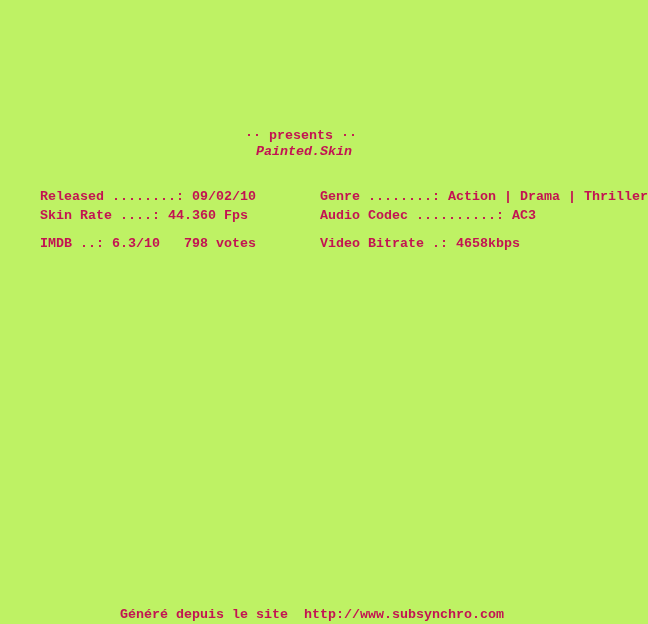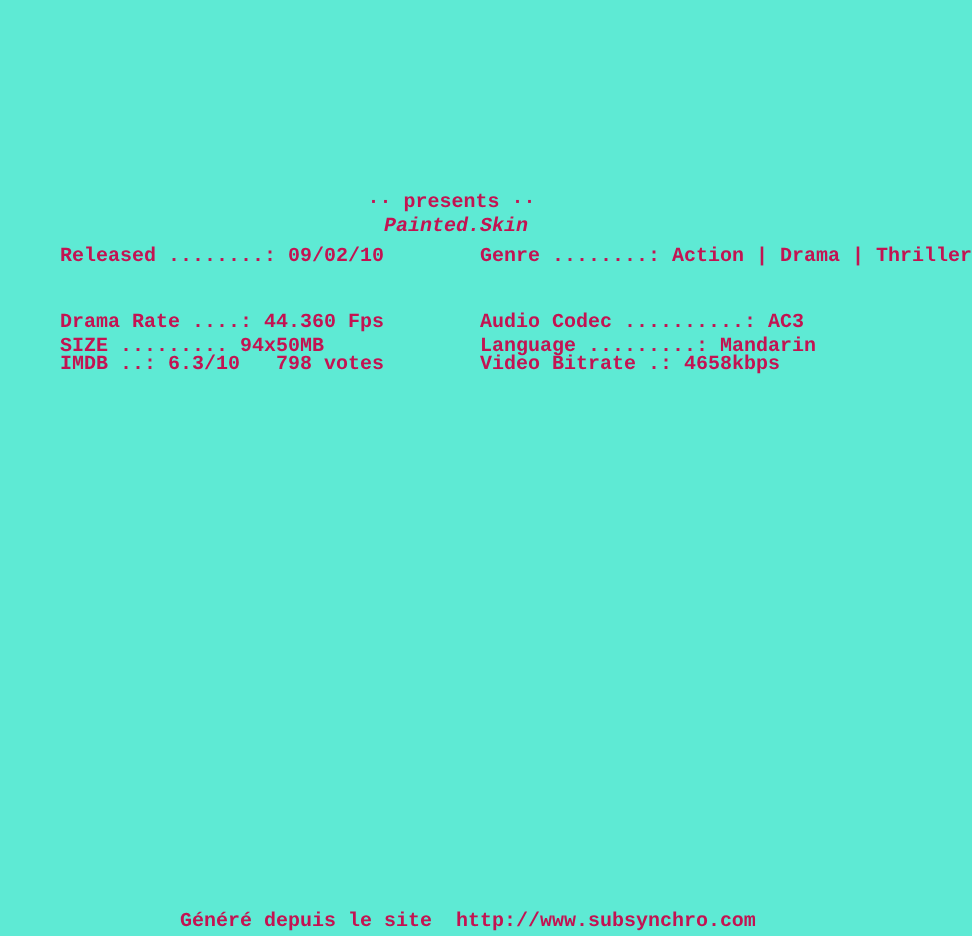--- a/index.html
+++ b/index.html
@@ -4,42 +4,42 @@
 <style>
   html, body {
     margin: 0;
     padding: 0;
     background: #FFFF99;
   }
   .screen {
     position: relative;
     width: 648px;
     height: 624px;
-    background: #5eead4;
+    background: #bef264;
     overflow: hidden;
     font-family: "Liberation Mono", "DejaVu Sans Mono", monospace;
     font-size: 13.33px;
     line-height: 16px;
     font-weight: bold;
     color: #C31352;
     white-space: pre;
   }
   .abs { position: absolute; }
   .row {
     position: absolute;
     left: 0;
     width: 100%;
     height: 16px;
   }
   .cell { position: absolute; top: 0; }
   .cell-left  { left: 40px; }
   .cell-right { left: 320px; }
   .presents-line { left: 245px; top: 128px; }
   .release-title { left: 256px; top: 144px; font-style: italic; }
-  .row-1 { top: 164px; }
+  .row-1 { top: 189px; }
   .row-2 { top: 192px; margin-top: 44px; }
   .row-3 { top: 208px; }
   .row-4 { top: 224px; }
   .footer-line { left: 120px; top: 607px; }
 </style>
 </head>
 <body>
 
 <div class="screen">
 
@@ -51,24 +51,20 @@
     <span class="cell cell-left"><span>Released ........: </span><span>09/02/10</span></span>
     <span class="cell cell-right"><span>Genre ........: </span><span>Action | Drama | Thriller</span></span>
   </div>
 
   <div class="row row-2">
     <span class="cell cell-left"><span>IMDB ..: </span><span>6.3/10   798 votes</span></span>
     <span class="cell cell-right"><span>Video Bitrate .: </span><span>4658kbps</span></span>
   </div>
 
   <div class="row row-3">
-    <span class="cell cell-left"><span>Drama Rate ....: </span><span>44.360 Fps</span></span>
+    <span class="cell cell-left"><span>Skin Rate ....: </span><span>44.360 Fps</span></span>
     <span class="cell cell-right"><span>Audio Codec ..........: </span><span>AC3</span></span>
   </div>
 
-  <div class="row row-4">
-    <span class="cell cell-left"><span>SIZE ......... </span><span>94x50MB</span></span>
-    <span class="cell cell-right"><span>Language .........: </span><span>Mandarin</span></span>
-  </div>
 
   <div class="abs footer-line">Généré depuis le site  http://www.subsynchro.com</div>
 
 </div>
 
 </body></html>

